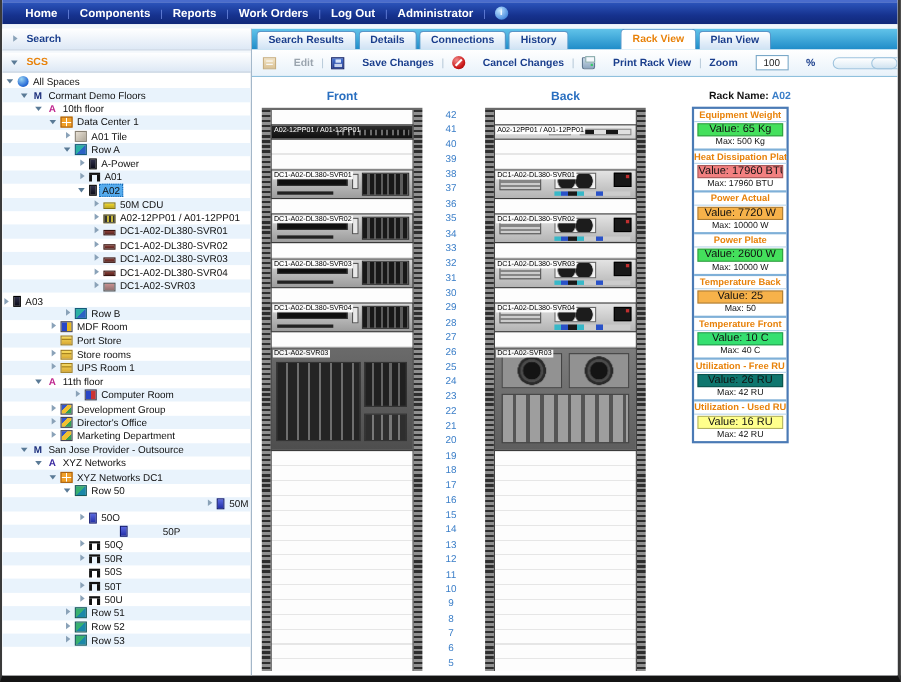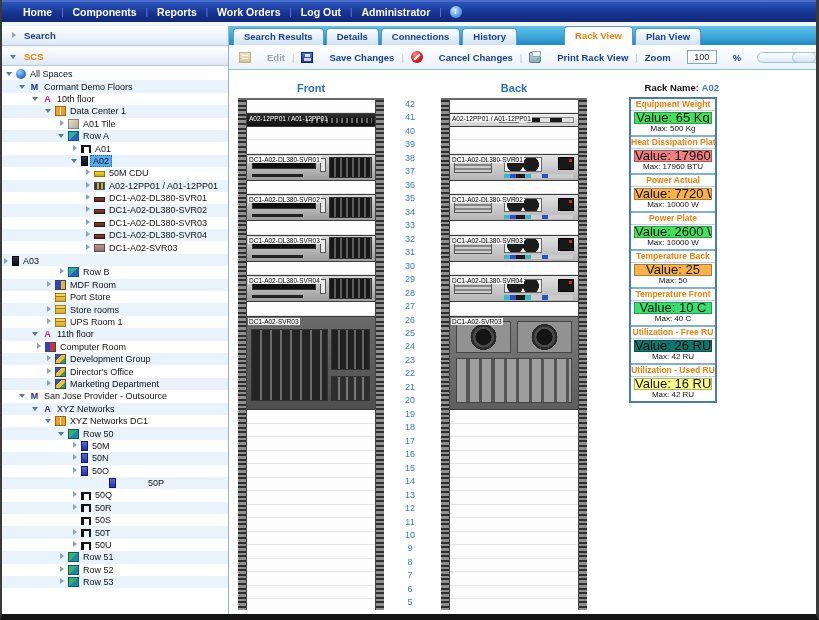--- a/index.html
+++ b/index.html
@@ -154,21 +154,21 @@
 
   
   .rack-name { position:absolute; left:398px; top:12px; width:92px; text-align:right; font-size:9.5px; }
   .rn-label { font-weight:bold; color:#111; }
   .rn-value { color:#3a7ec8; font-weight:bold; }
   .stats { position:absolute; left:400px; top:27px; width:88px; background:#fff; border:2px solid #4a7ab5; }
   .stat-sec { border-bottom:2px solid #7fb0d8; padding-bottom:1px; }
   .stat-sec:last-child { border-bottom:none; }
   .stat-t { font-size:8.5px; font-weight:bold; color:#e8820a; text-align:center; line-height:11px;
             border-bottom:1px solid #b8d4ea; white-space:nowrap; overflow:hidden; }
-  .stat-v { margin:1px 3px 0; font-size:13px; text-align:center; line-height:10px; color:#111;
+  .stat-v { margin:1px 3px 0; font-size:10px; text-align:center; line-height:10px; color:#111;
             border:1px solid rgba(0,0,0,.3); white-space:nowrap; overflow:hidden; }
   .stat-m { font-size:8px; text-align:center; line-height:10px; color:#111; white-space:nowrap; }
 </style>
 </head>
 <body>
 
 <div class="page">
   <div class="navbar" id="navbar">
       <span class="nav-item">Home</span>
       <span class="nav-sep">|</span>
@@ -220,20 +220,25 @@
             <span class="ic ic-tile"></span>
             <span class="tlabel">A01 Tile</span>
           </div>
           <div class="tree-row" style="padding-left: 56px;">
             <span class="arr d"></span>
             <span class="ic ic-row"></span>
             <span class="tlabel">Row A</span>
           </div>
           <div class="tree-row" style="padding-left: 69px;">
             <span class="arr r"></span>
+            <span class="ic ic-rack-dark"></span>
+            <span class="tlabel">A-Power</span>
+          </div>
+          <div class="tree-row" style="padding-left: 69px;">
+            <span class="arr r"></span>
             <span class="ic ic-rack-frame"></span>
             <span class="tlabel">A01</span>
           </div>
           <div class="tree-row sel" style="padding-left: 69px;">
             <span class="arr d"></span>
             <span class="ic ic-rack-dark"></span>
             <span class="tlabel">A02</span>
           </div>
           <div class="tree-row" style="padding-left: 82px;">
             <span class="arr r"></span>
@@ -298,21 +303,21 @@
           <div class="tree-row" style="padding-left: 43px;">
             <span class="arr r"></span>
             <span class="ic ic-store"></span>
             <span class="tlabel">UPS Room 1</span>
           </div>
           <div class="tree-row" style="padding-left: 30px;">
             <span class="arr d"></span>
             <span class="ic ic-floor-a">A</span>
             <span class="tlabel">11th floor</span>
           </div>
-          <div class="tree-row" style="padding-left: 33px;">
+          <div class="tree-row" style="padding-left: 65px;">
             <span class="arr r"></span>
             <span class="ic ic-room-comp"></span>
             <span class="tlabel">Computer Room</span>
           </div>
           <div class="tree-row" style="padding-left: 43px;">
             <span class="arr r"></span>
             <span class="ic ic-room-dev"></span>
             <span class="tlabel">Development Group</span>
           </div>
           <div class="tree-row" style="padding-left: 43px;">
@@ -338,29 +343,24 @@
           <div class="tree-row" style="padding-left: 43px;">
             <span class="arr d"></span>
             <span class="ic ic-dc"></span>
             <span class="tlabel">XYZ Networks DC1</span>
           </div>
           <div class="tree-row" style="padding-left: 56px;">
             <span class="arr d"></span>
             <span class="ic ic-row2"></span>
             <span class="tlabel">Row 50</span>
           </div>
-          <div class="tree-row" style="padding-left: 69px;">
+          <div class="tree-row" style="padding-left: 69px; justify-content: flex-end;">
             <span class="arr r"></span>
             <span class="ic ic-rack-blue"></span>
             <span class="tlabel">50M</span>
-          </div>
-          <div class="tree-row" style="padding-left: 69px;">
-            <span class="arr r"></span>
-            <span class="ic ic-rack-blue"></span>
-            <span class="tlabel">50N</span>
           </div>
           <div class="tree-row" style="padding-left: 69px;">
             <span class="arr r"></span>
             <span class="ic ic-rack-blue"></span>
             <span class="tlabel">50O</span>
           </div>
           <div class="tree-row" style="padding-left: 69px; gap: 28px;">
             <span class="arr"></span>
             <span class="ic ic-rack-blue"></span>
             <span class="tlabel">50P</span>

